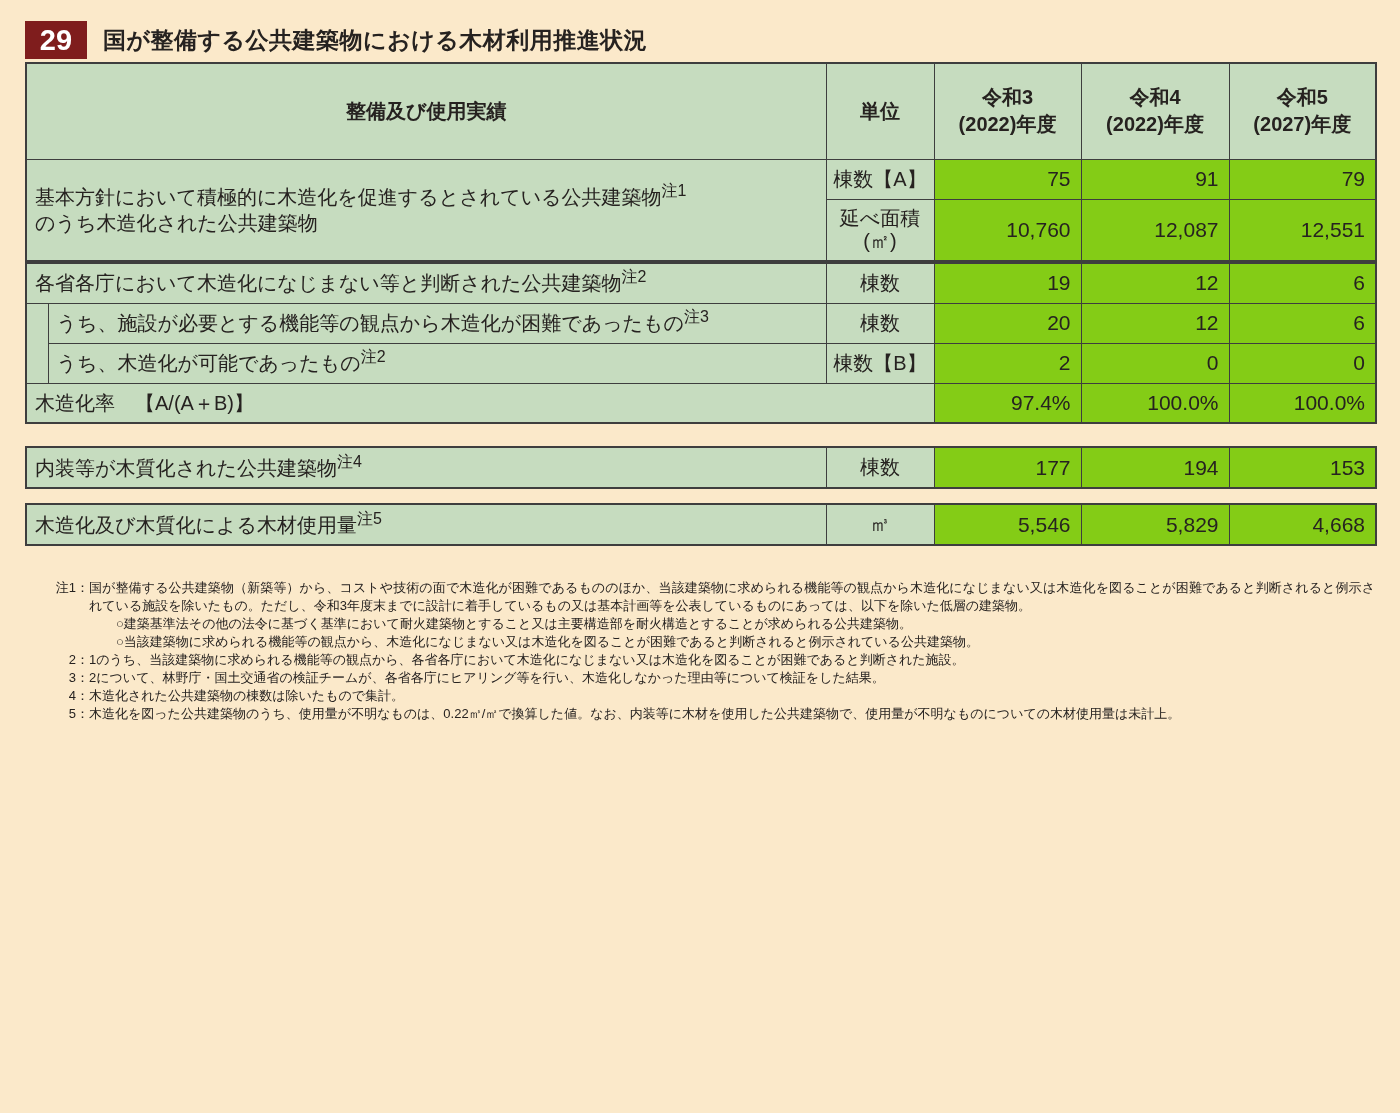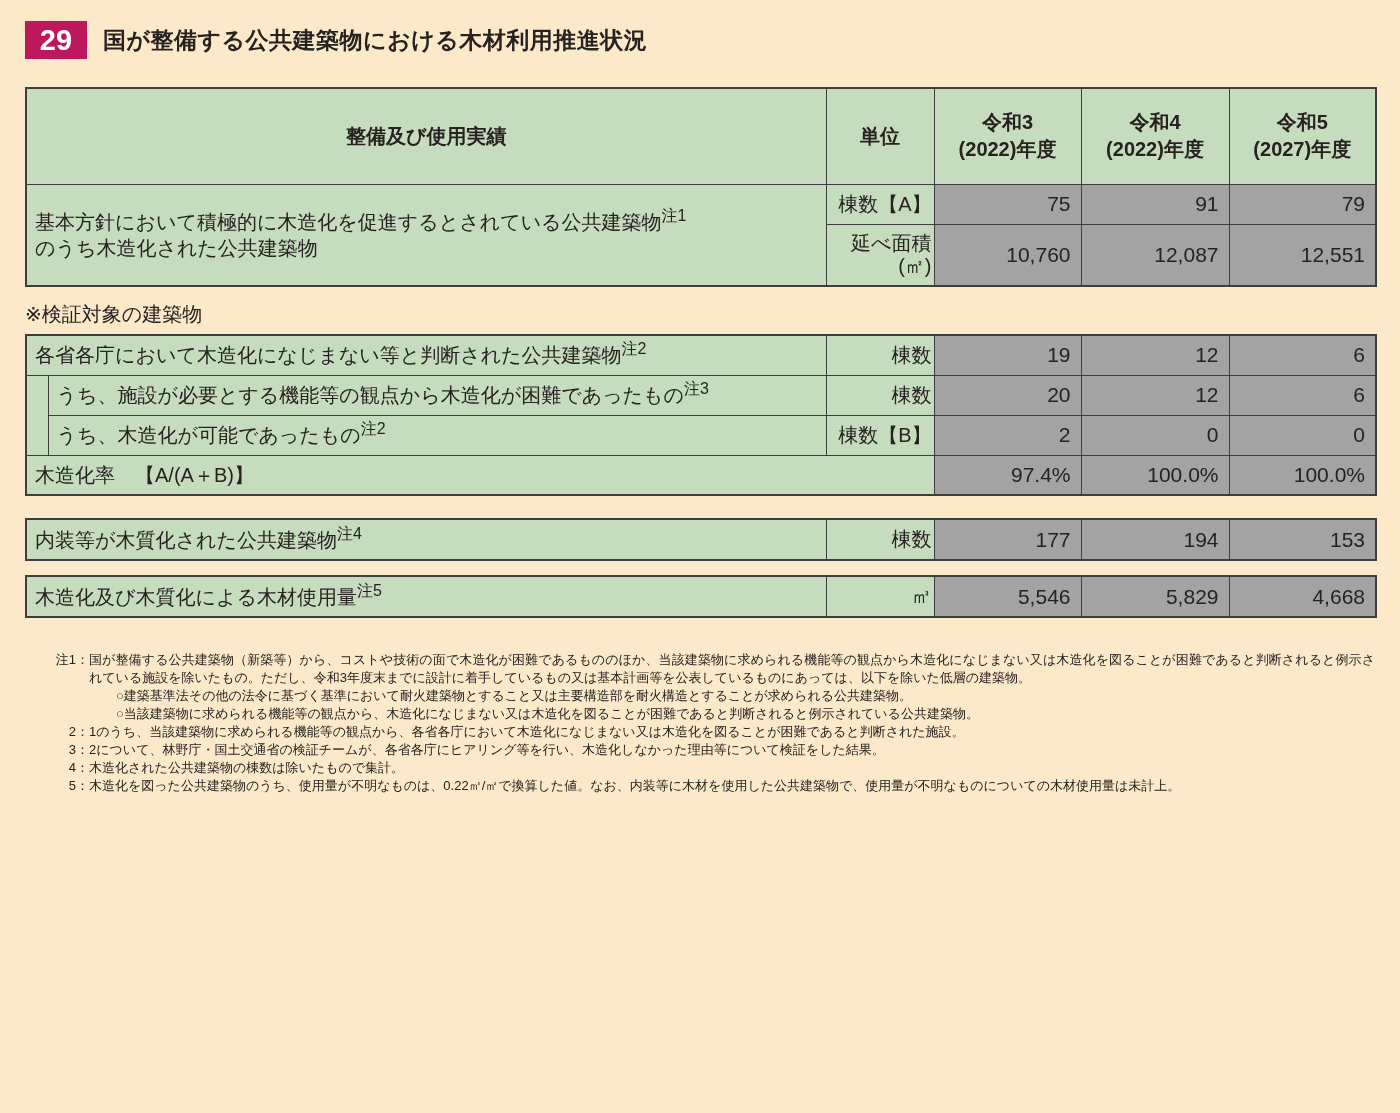--- a/index.html
+++ b/index.html
@@ -7,39 +7,39 @@
     width:1400px;height:1113px;overflow:hidden;
     background:#FBE9CA;
     color:#262220;
     font-family:"Liberation Sans","DejaVu Sans",sans-serif;
   }
   .content{padding:0 25px;}
 
   
   .titlebar{display:flex;align-items:center;gap:16px;padding-top:18px;height:44px;}
   .badge{
-    background:#be185d;color:#fff;font-weight:bold;font-size:29px;
+    background:#7f1d1d;color:#fff;font-weight:bold;font-size:29px;
     min-width:62px;height:38px;line-height:38px;text-align:center;padding:0 4px;box-sizing:border-box;
   }
   .page-title{font-size:23px;font-weight:bold;letter-spacing:0.5px;}
 
   
   table{border-collapse:collapse;table-layout:fixed;width:1350px;
         border:2px solid #3E3E3E;}
   td,th{border:1px solid #3E3E3E;vertical-align:middle;font-weight:normal;
         font-size:20px;box-sizing:border-box;padding:2px 8px;}
   .green{background:#C6DCBF;}
   .hd{font-weight:bold;text-align:center;padding:2px 2px;}
-  .unit{text-align:right;padding:2px 2px;line-height:1.15;}
-  .num{background:#a3a3a3;text-align:right;padding:2px 10px 2px 4px;font-size:21px;}
+  .unit{text-align:center;padding:2px 2px;line-height:1.15;}
+  .num{background:#84cc16;text-align:right;padding:2px 10px 2px 4px;font-size:21px;}
   .lbl{line-height:1.3;padding:3px 8px;}
   .blk{display:block;}
   sup{font-size:16px;line-height:0;vertical-align:super;}
 
-  .t1{margin-top:25px;}
+  .t1{}
   .t1 .rowhead{height:96px;}
   .t1 .rA{height:40px;}
   .t1 .rB{height:62px;}
 
   .section-label{font-size:20px;margin:14px 0 6px 0;}
 
   .t2 .r{height:40px;}
   .t2 .strip{padding:0;}
   .t3,.t4{margin-top:0;}
   .t3 td,.t4 td{height:41px;}
@@ -103,21 +103,20 @@
         <span class="blk">延べ面積</span>
         <span class="blk">(㎡)</span>
       </td>
       <td class="num">10,760</td>
       <td class="num">12,087</td>
       <td class="num">12,551</td>
     </tr>
   </tbody>
     </table>
 
-  <div class="section-label">※検証対象の建築物</div>
 
   <table class="t2">
     <colgroup>
         <col style="width:22px">
         <col style="width:778px">
         <col style="width:108px">
         <col style="width:147px">
         <col style="width:148px">
         <col style="width:147px">
       </colgroup>

